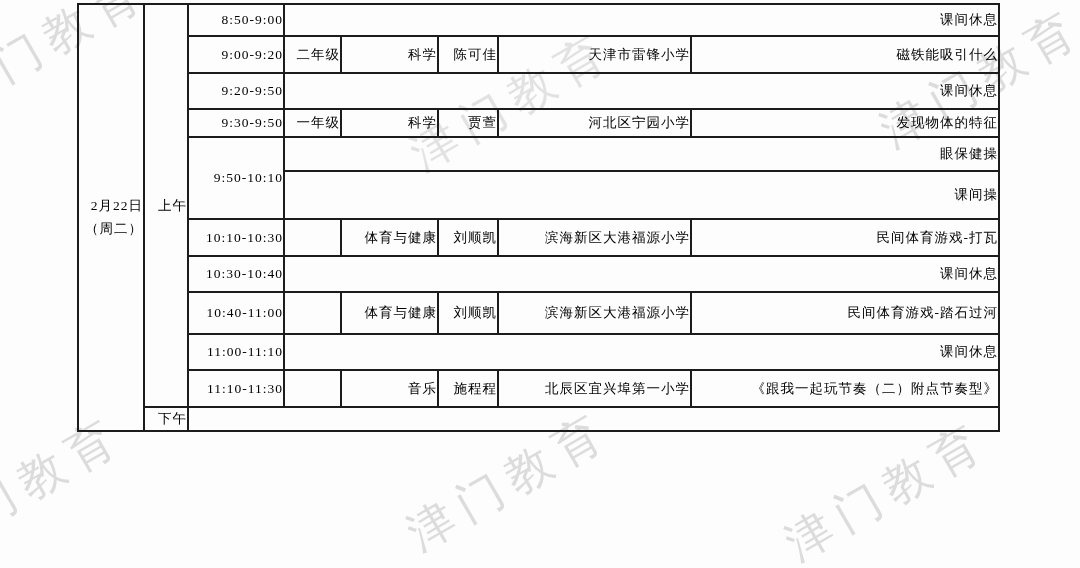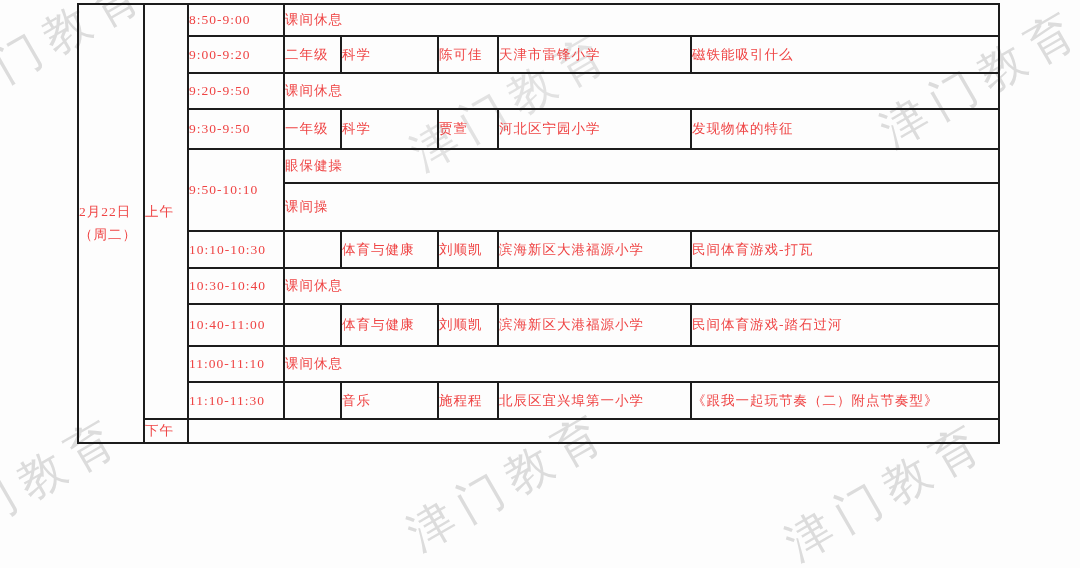--- a/index.html
+++ b/index.html
@@ -34,25 +34,25 @@
     position:absolute;
     left:77px;top:3px;
     width:921px;
     border-collapse:collapse;
     table-layout:fixed;
     z-index:1;
     background:transparent;
   }
   table.sched td{
     border:2px solid #1c1c1c;
-    text-align:left;
+    text-align:right;
     vertical-align:middle;
     padding:0;
     font-size:13.5px;
-    color:#ef4444;
+    color:#000000;
     letter-spacing:1px;
   }
   td.time{font-size:14px;letter-spacing:0.5px;}
   td.date-cell{line-height:1.7;margin-left:31px;}
   td.lesson{letter-spacing:0.5px;border-radius:7px;}
 </style>
 </head>
 <body>
 
 <div class="page">
@@ -94,21 +94,21 @@
       <td>陈可佳</td>
       <td>天津市雷锋小学</td>
       <td class="lesson">磁铁能吸引什么</td>
     </tr>
 
     <tr style="height:36px">
       <td class="time">9:20-9:50</td>
       <td colspan="5">课间休息</td>
     </tr>
 
-    <tr style="height:40px">
+    <tr style="height:28px">
       <td class="time">9:30-9:50</td>
       <td>一年级</td>
       <td>科学</td>
       <td>贾萱</td>
       <td>河北区宁园小学</td>
       <td class="lesson">发现物体的特征</td>
     </tr>
 
     <tr style="height:34px">
       <td class="time" rowspan="2">9:50-10:10</td>

